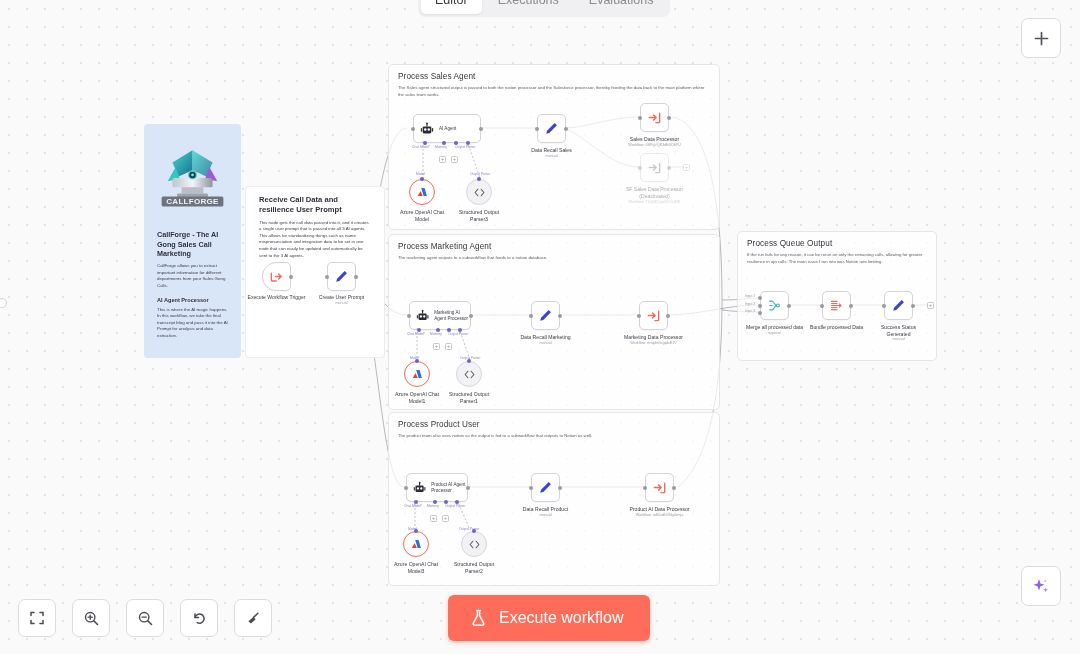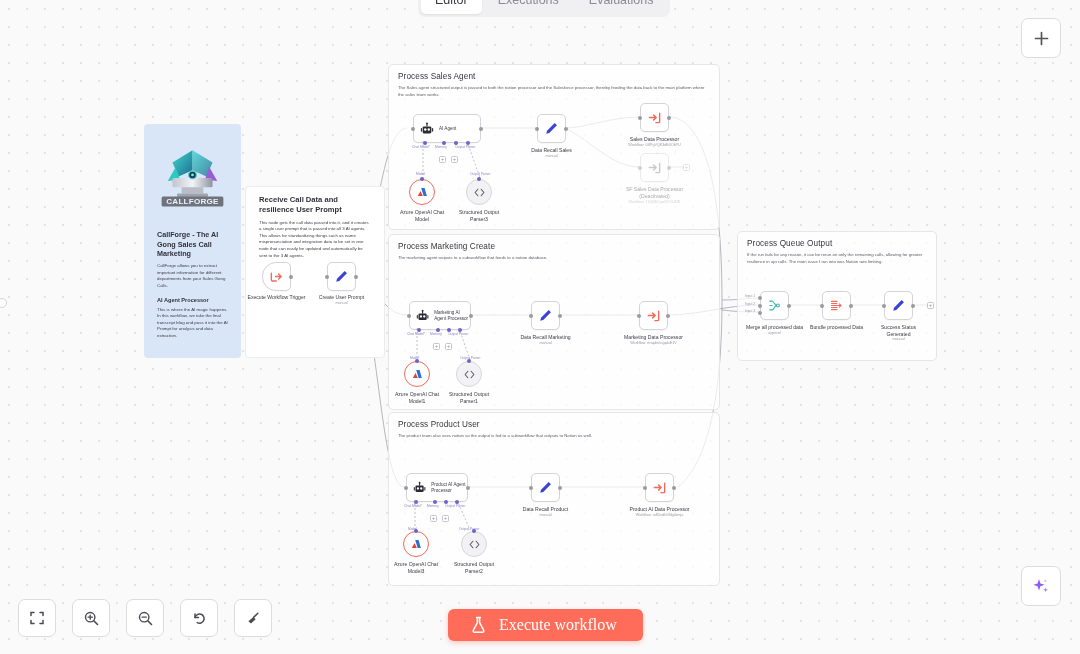--- a/index.html
+++ b/index.html
@@ -45,25 +45,25 @@
   }
   .btn-add { right: 19px; top: 18px; width: 40px; height: 40px; }
   .btn-ai  { right: 19px; top: 566px; width: 40px; height: 40px; }
 
   .bottom-toolbar { position: absolute; left: 18px; bottom: 17px; display: flex; gap: 16px; }
   .bottom-toolbar .sq-btn { position: relative; left: auto; top: auto; }
 
   
   .execute-btn {
     position: absolute; left: 448px; bottom: 13px;
-    height: 32px; padding: 0 26px 0 22px;
+    height: 46px; padding: 0 26px 0 22px;
     background: #ff6d5a; color: #fff;
     border: none; border-radius: 6px;
     display: flex; align-items: center; gap: 12px;
-    font-size: 16px; font-family: Liberation Serif, serif;
+    font-size: 16px; font-family: Liberation Sans, sans-serif;
     cursor: pointer;
     box-shadow: 0 2px 5px rgba(255,109,90,.35);
   }
 
   
   .sticky {
     position: absolute;
     background: #d9e6f8;
     border-radius: 4px;
     padding: 8px 13px;
@@ -278,21 +278,21 @@
   <div class="sticky-title" style="font-size:7.6px;">Receive Call Data and resilience User Prompt</div>
   <div class="sticky-body">This node gets the call data passed into it, and it creates a single user prompt that is passed into all 3 AI agents. This allows for standardizing things such as name mispronunciation and integration data to be set in one node that can easily be updated and automatically be sent to the 3 AI agents.</div>
 </div>
 
 <div class="group" style="left:388px; top:64px; width:332px; height:166px;">
   <div class="group-title">Process Sales Agent</div>
   <div class="group-desc">The Sales agent structured output is passed to both the notion processor and the Salesforce processor, thereby feeding the data back to the main platform where the sales team works.</div>
 </div>
 
 <div class="group" style="left:388px; top:234px; width:332px; height:176px;">
-  <div class="group-title">Process Marketing Create</div>
+  <div class="group-title">Process Marketing Agent</div>
   <div class="group-desc">The marketing agent outputs to a subworkflow that feeds to a notion database.</div>
 </div>
 
 <div class="group" style="left:388px; top:412px; width:332px; height:174px;">
   <div class="group-title">Process Product User</div>
   <div class="group-desc">The product team also uses notion so the output is fed to a subworkflow that outputs to Notion as well.</div>
 </div>
 
 <div class="group" style="left:737px; top:231px; width:200px; height:130px;">
   <div class="group-title">Process Queue Output</div>

